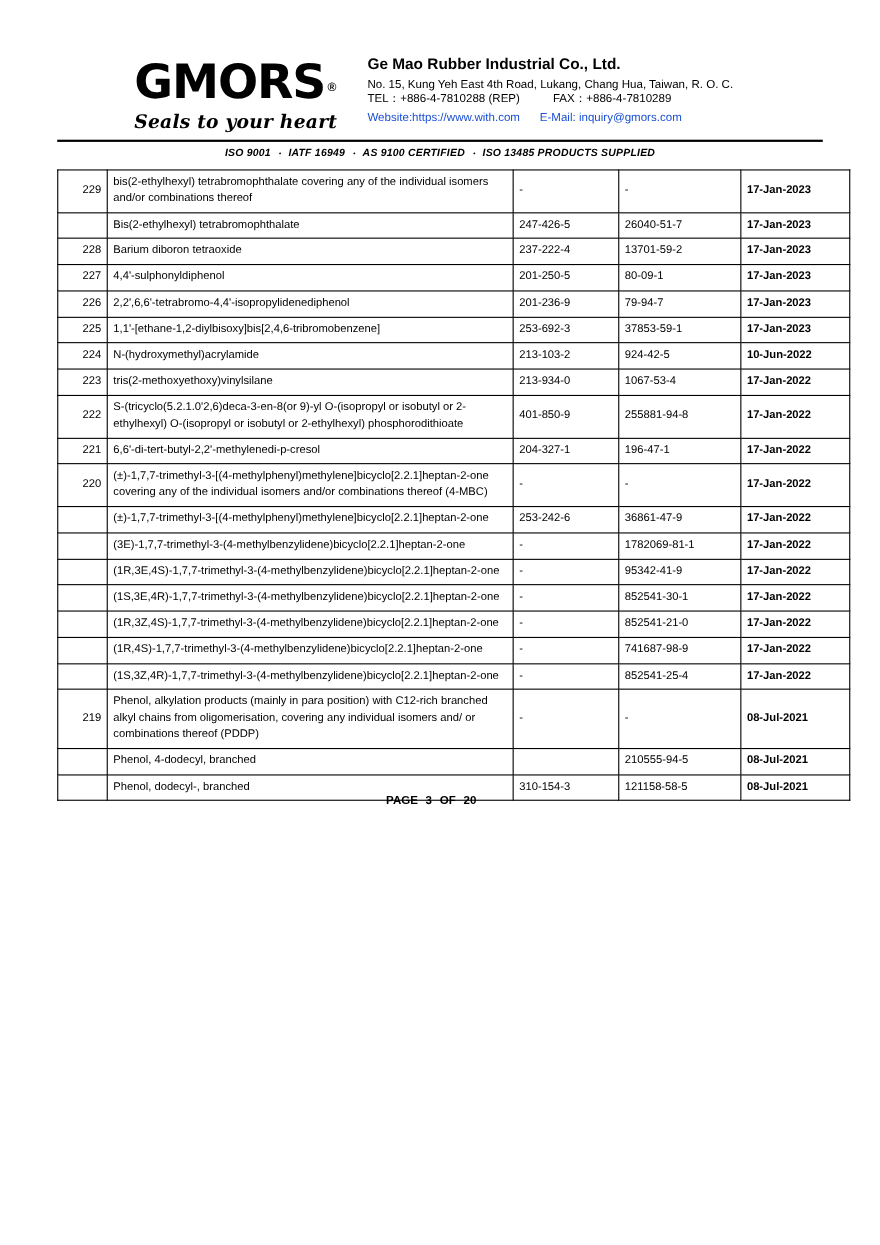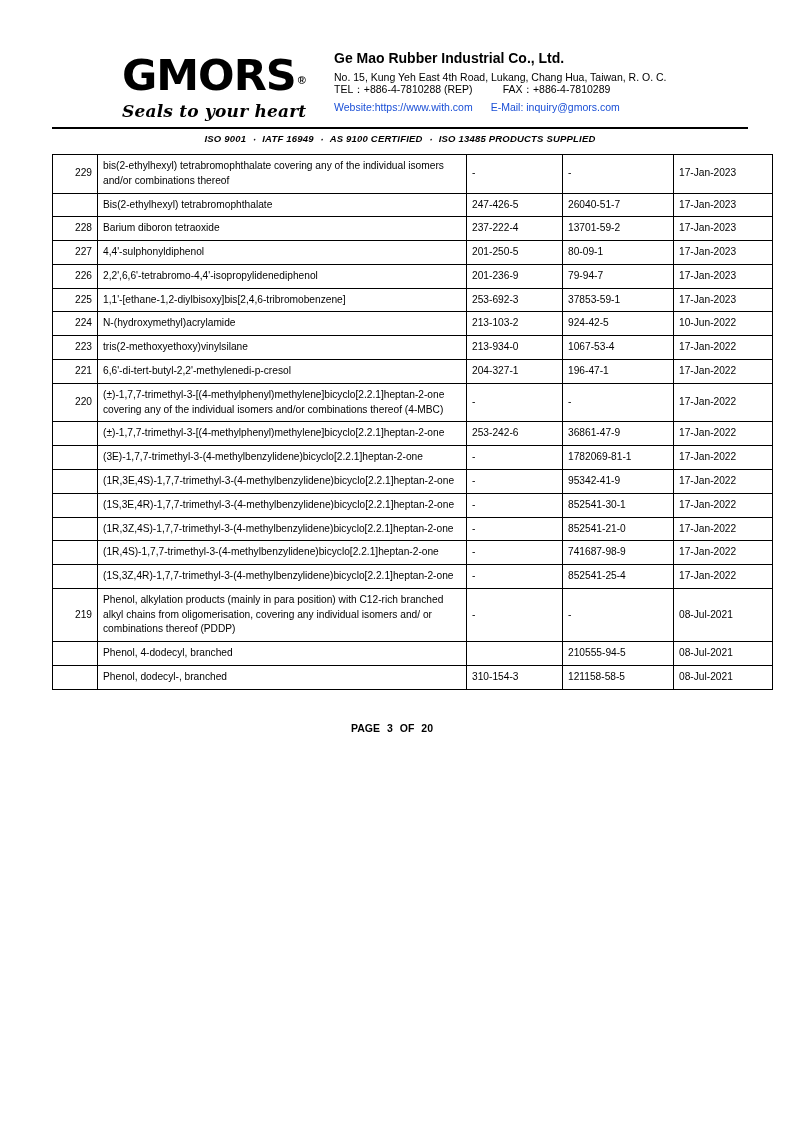--- a/index.html
+++ b/index.html
@@ -117,20 +117,21 @@
   }
   td.c-ec {
     width: 85px;
   }
   td.c-cas {
     width: 100px;
   }
   td.c-date {
     width: 88px;
     white-space: nowrap;
+    font-weight: bold;
   }
 
   
   .footer {
     position: absolute;
     left: 0;
     right: 16px;
     bottom: 78px;
     text-align: center;
     font-size: 10.5px;
@@ -219,20 +220,27 @@
         <td class="c-date">10-Jun-2022</td>
       </tr>
       <tr>
         <td class="c-num">223</td>
         <td class="c-name">tris(2-methoxyethoxy)vinylsilane</td>
         <td class="c-ec">213-934-0</td>
         <td class="c-cas">1067-53-4</td>
         <td class="c-date">17-Jan-2022</td>
       </tr>
       <tr>
+        <td class="c-num">222</td>
+        <td class="c-name">S-(tricyclo(5.2.1.0'2,6)deca-3-en-8(or 9)-yl O-(isopropyl or isobutyl or 2-ethylhexyl) O-(isopropyl or isobutyl or 2-ethylhexyl) phosphorodithioate</td>
+        <td class="c-ec">401-850-9</td>
+        <td class="c-cas">255881-94-8</td>
+        <td class="c-date">17-Jan-2022</td>
+      </tr>
+      <tr>
         <td class="c-num">221</td>
         <td class="c-name">6,6'-di-tert-butyl-2,2'-methylenedi-p-cresol</td>
         <td class="c-ec">204-327-1</td>
         <td class="c-cas">196-47-1</td>
         <td class="c-date">17-Jan-2022</td>
       </tr>
       <tr>
         <td class="c-num">220</td>
         <td class="c-name">(±)-1,7,7-trimethyl-3-[(4-methylphenyl)methylene]bicyclo[2.2.1]heptan-2-one covering any of the individual isomers and/or combinations thereof (4-MBC)</td>
         <td class="c-ec">-</td>

